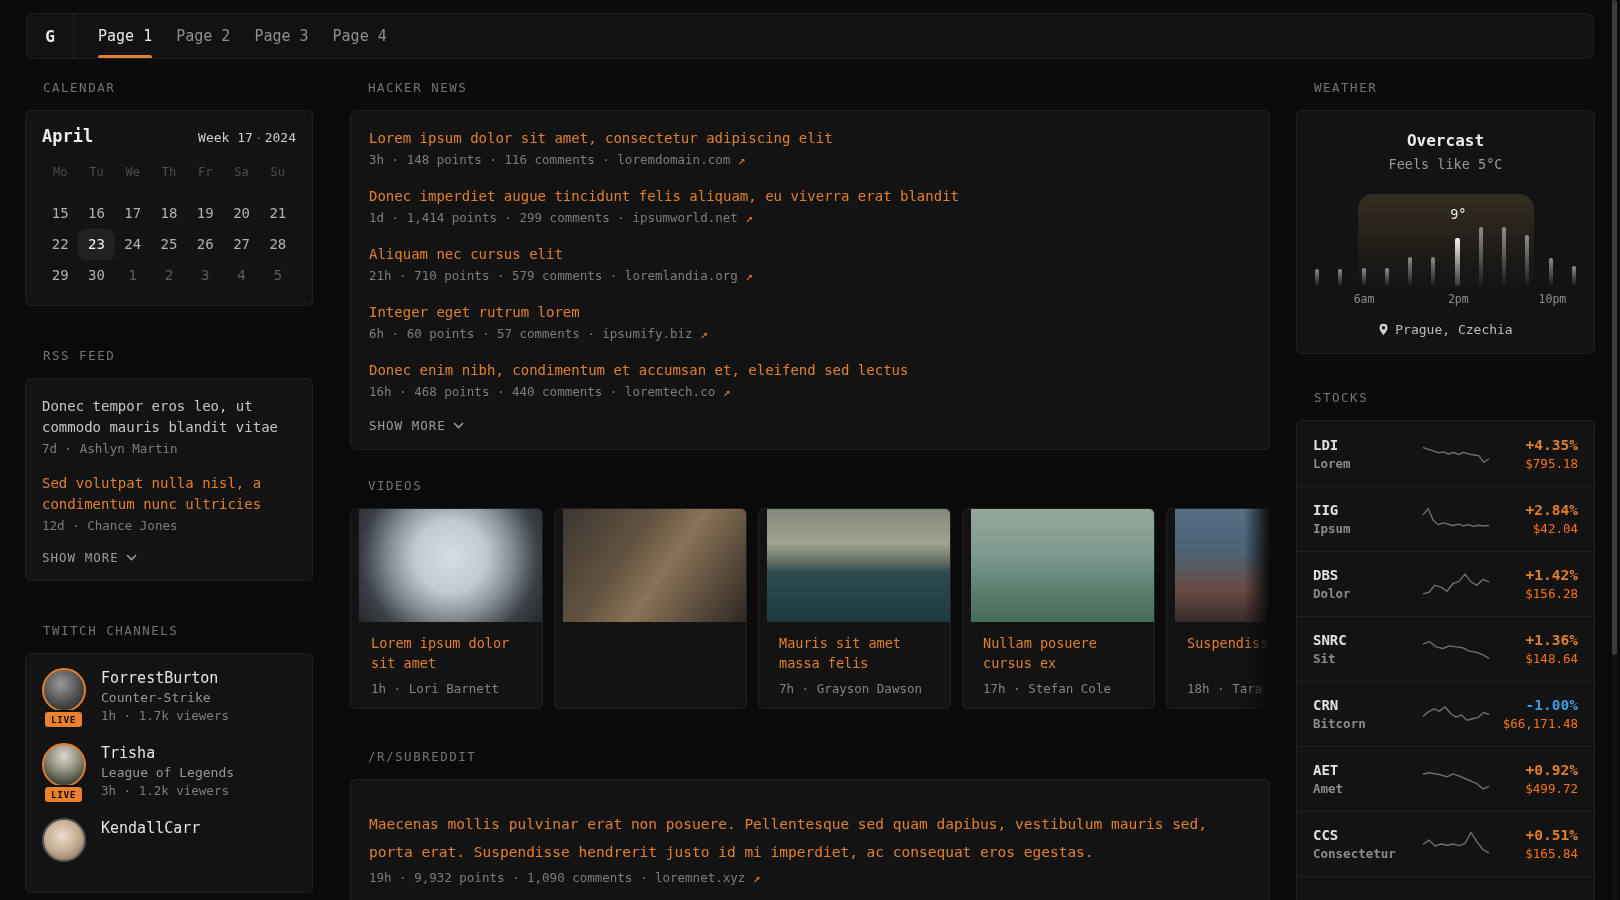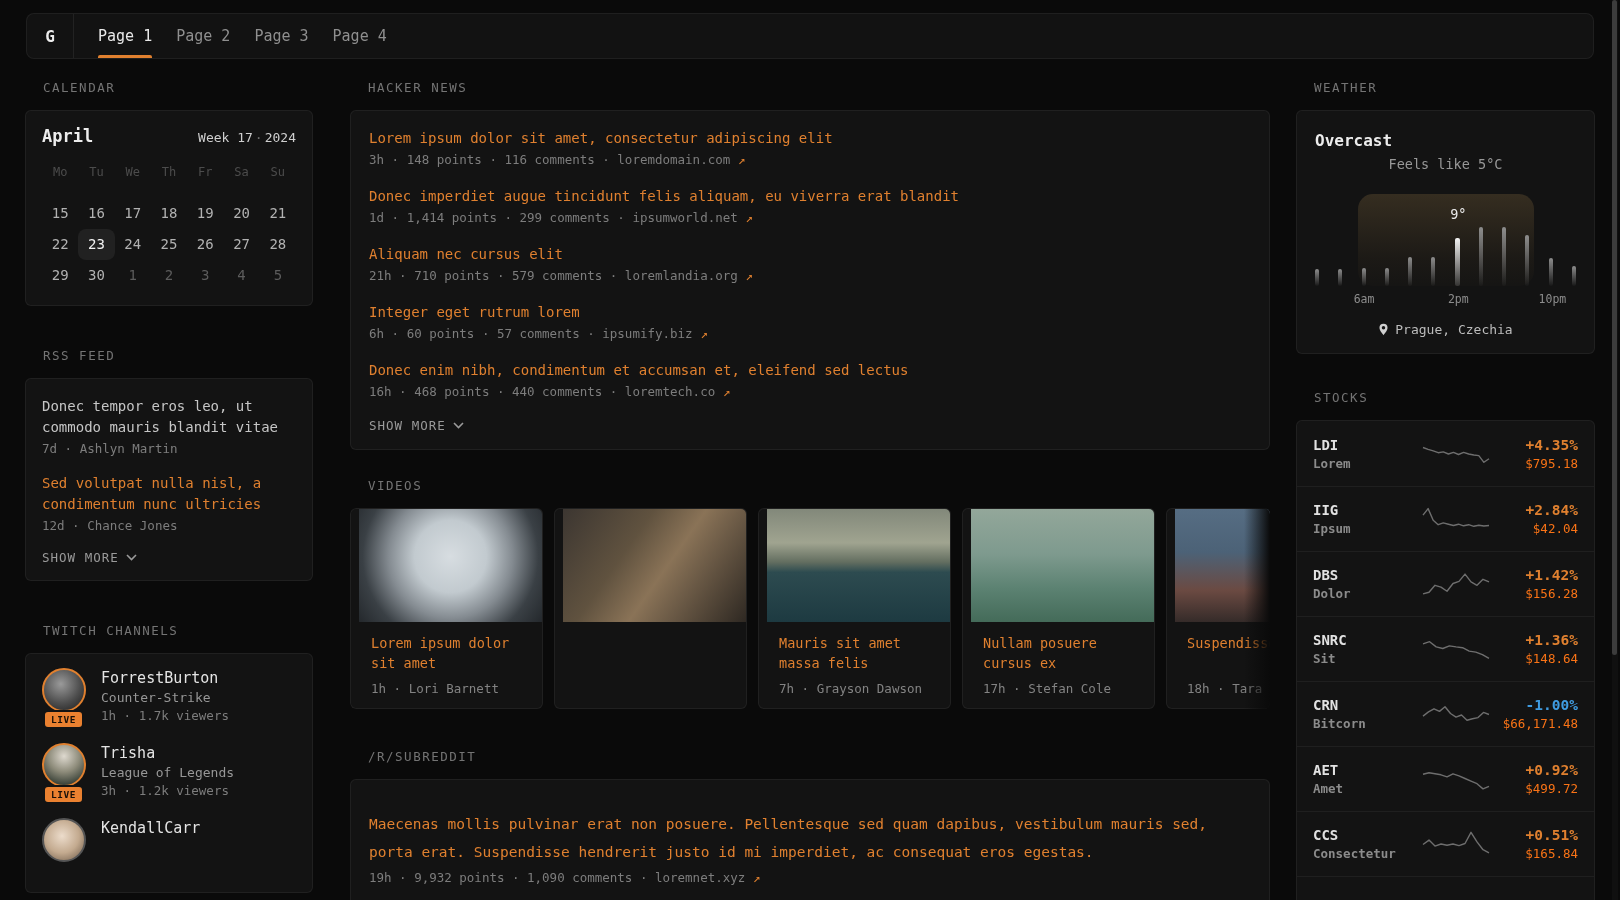--- a/index.html
+++ b/index.html
@@ -90,21 +90,21 @@
   .vt-5 { background:linear-gradient(180deg, #566d83 0%, #4c6277 38%, #6b4a42 72%, #352b29 100%); }
   .video-body { padding:11px 12px 12px; }
   .video-title { font-size:13.5px; line-height:20px; height:40px; overflow:hidden; color:#e0802f; }
   .video-meta { font-size:12.5px; color:#838383; margin-top:8px; white-space:nowrap; }
   .subreddit-label { margin-top:40px; }
   .sub-card { padding:30px 18px; }
   .sub-title { font-size:14.5px; line-height:28px; color:#e0802f; cursor:pointer; }
   .sub-meta { font-size:12.5px; color:#7d7d7d; margin-top:4px; }
   
   .weather-card { padding:20px 18px 16px; }
-  .w-cond { font-size:16px; font-weight:bold; color:#ececec; }
+  .w-cond { text-align:center; font-size:16px; font-weight:bold; color:#ececec; }
   .w-feels { text-align:center; font-size:13.5px; color:#989898; margin-top:6px; }
   .w-chart { position:relative; height:92px; margin-top:22px; }
   .w-zone { position:absolute; left:43px; width:176px; top:0; bottom:0; border-radius:15px;
     background:linear-gradient(180deg, rgba(190,150,85,0.20), rgba(150,115,60,0.07) 70%, rgba(150,115,60,0.02)); }
   .w-bars { position:absolute; inset:0; display:flex; justify-content:space-between; align-items:flex-end; }
   .wbar { width:4px; border-radius:2px;
     background:linear-gradient(180deg, #8d8d8d, rgba(120,120,120,0.05)); }
   .wbar.current { width:5px; background:linear-gradient(180deg, #f2f2f2, rgba(230,230,230,0.15)); }
   .w-temp { position:absolute; top:12px; transform:translateX(-50%);
     font-size:13.5px; color:#ececec; }

